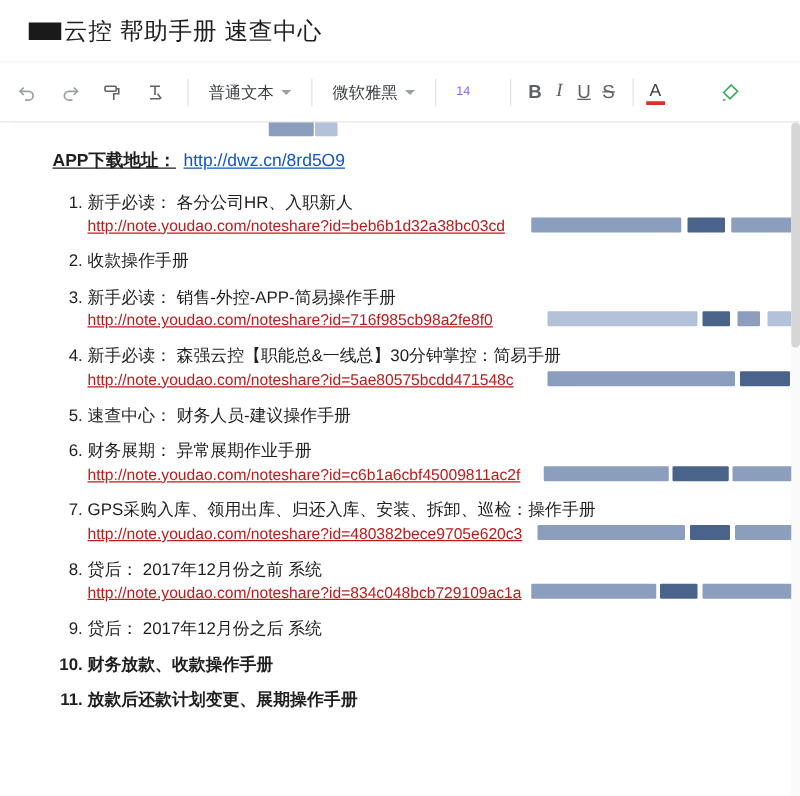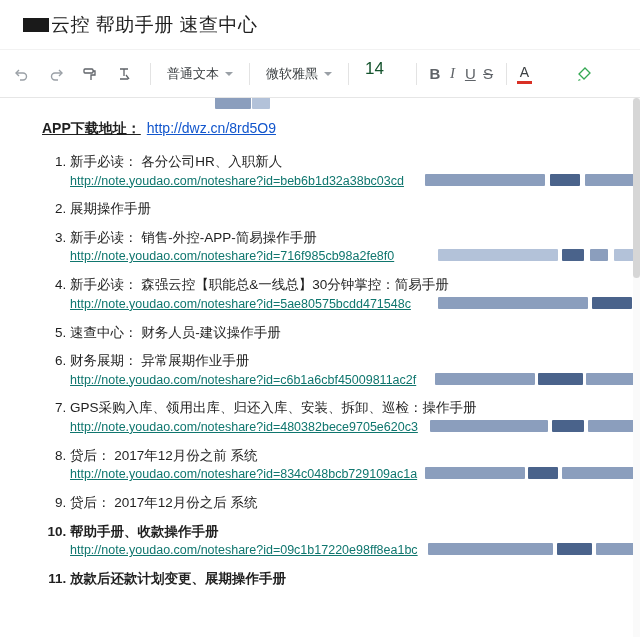--- a/index.html
+++ b/index.html
@@ -74,25 +74,25 @@
     gap: 6px;
   }
   .tb-select .caret {
     width: 0; height: 0;
     border-left: 4px solid transparent;
     border-right: 4px solid transparent;
     border-top: 4px solid #9aa0a6;
   }
   .tb-fontsize {
     display: flex;
-    align-items: flex-start;
+    align-items: center;
     height: 30px;
     padding: 0 6px;
-    font-size: 17px;
-    color: #14532d;
+    font-size: 10px;
+    color: #8b5cf6;
     gap: 16px;
   }
   .tb-style {
     width: 30px; height: 30px;
     display: flex; align-items: center; justify-content: center;
     font-size: 15px;
     color: #5f6368;
   }
   .tb-style.bold { font-weight: bold; }
   .tb-style.italic { font-style: italic; font-family: "Liberation Serif", serif; }
@@ -145,21 +145,21 @@
     color: #1f1f1f;
   }
   ol.items > li.bold-item { font-weight: bold; }
   .item-title {
     display: block;
     line-height: 1.45;
     white-space: nowrap;
   }
   .item-link {
     display: block;
-    color: #0f766e;
+    color: #b91c1c;
     text-decoration: underline;
     font-size: 12.5px;
     font-weight: normal;
     line-height: 1.5;
     white-space: nowrap;
     position: relative;
   }
 
   
   .blob {
@@ -288,21 +288,21 @@
     </div>
 
     <ol class="items">
 
       <li>
         <span class="item-title">新手必读： 各分公司HR、入职新人</span>
         <a class="item-link" href="#">http://note.youdao.com/noteshare?id=beb6b1d32a38bc03cd<span class="blob" style="left:355px; top:2px; width:120px; height:12px;"></span><span class="blob dark" style="left:480px; top:2px; width:30px; height:12px;"></span><span class="blob" style="left:515px; top:2px; width:75px; height:12px;"></span></a>
       </li>
 
       <li>
-        <span class="item-title">展期操作手册</span>
+        <span class="item-title">收款操作手册</span>
       </li>
 
       <li>
         <span class="item-title">新手必读： 销售-外控-APP-简易操作手册</span>
         <a class="item-link" href="#">http://note.youdao.com/noteshare?id=716f985cb98a2fe8f0<span class="blob light" style="left:368px; top:2px; width:120px; height:12px;"></span><span class="blob dark" style="left:492px; top:2px; width:22px; height:12px;"></span><span class="blob" style="left:520px; top:2px; width:18px; height:12px;"></span><span class="blob light" style="left:544px; top:2px; width:30px; height:12px;"></span></a>
       </li>
 
       <li>
         <span class="item-title">新手必读： 森强云控【职能总&amp;一线总】30分钟掌控：简易手册</span>
         <a class="item-link" href="#">http://note.youdao.com/noteshare?id=5ae80575bcdd471548c<span class="blob" style="left:368px; top:2px; width:150px; height:12px;"></span><span class="blob dark" style="left:522px; top:2px; width:40px; height:12px;"></span></a>
@@ -325,22 +325,21 @@
       <li>
         <span class="item-title">贷后： 2017年12月份之前 系统</span>
         <a class="item-link" href="#">http://note.youdao.com/noteshare?id=834c048bcb729109ac1a<span class="blob" style="left:355px; top:2px; width:100px; height:12px;"></span><span class="blob dark" style="left:458px; top:2px; width:30px; height:12px;"></span><span class="blob" style="left:492px; top:2px; width:82px; height:12px;"></span></a>
       </li>
 
       <li>
         <span class="item-title">贷后： 2017年12月份之后 系统</span>
       </li>
 
       <li class="bold-item">
-        <span class="item-title">帮助手册、收款操作手册</span>
-        <a class="item-link" href="#">http://note.youdao.com/noteshare?id=09c1b17220e98ff8ea1bc<span class="blob" style="left:358px; top:2px; width:125px; height:12px;"></span><span class="blob dark" style="left:487px; top:2px; width:35px; height:12px;"></span><span class="blob" style="left:526px; top:2px; width:48px; height:12px;"></span></a>
+        <span class="item-title">财务放款、收款操作手册</span>
       </li>
 
       <li class="bold-item">
         <span class="item-title">放款后还款计划变更、展期操作手册</span>
 
       </li>
 
     </ol>
   </div>
 

